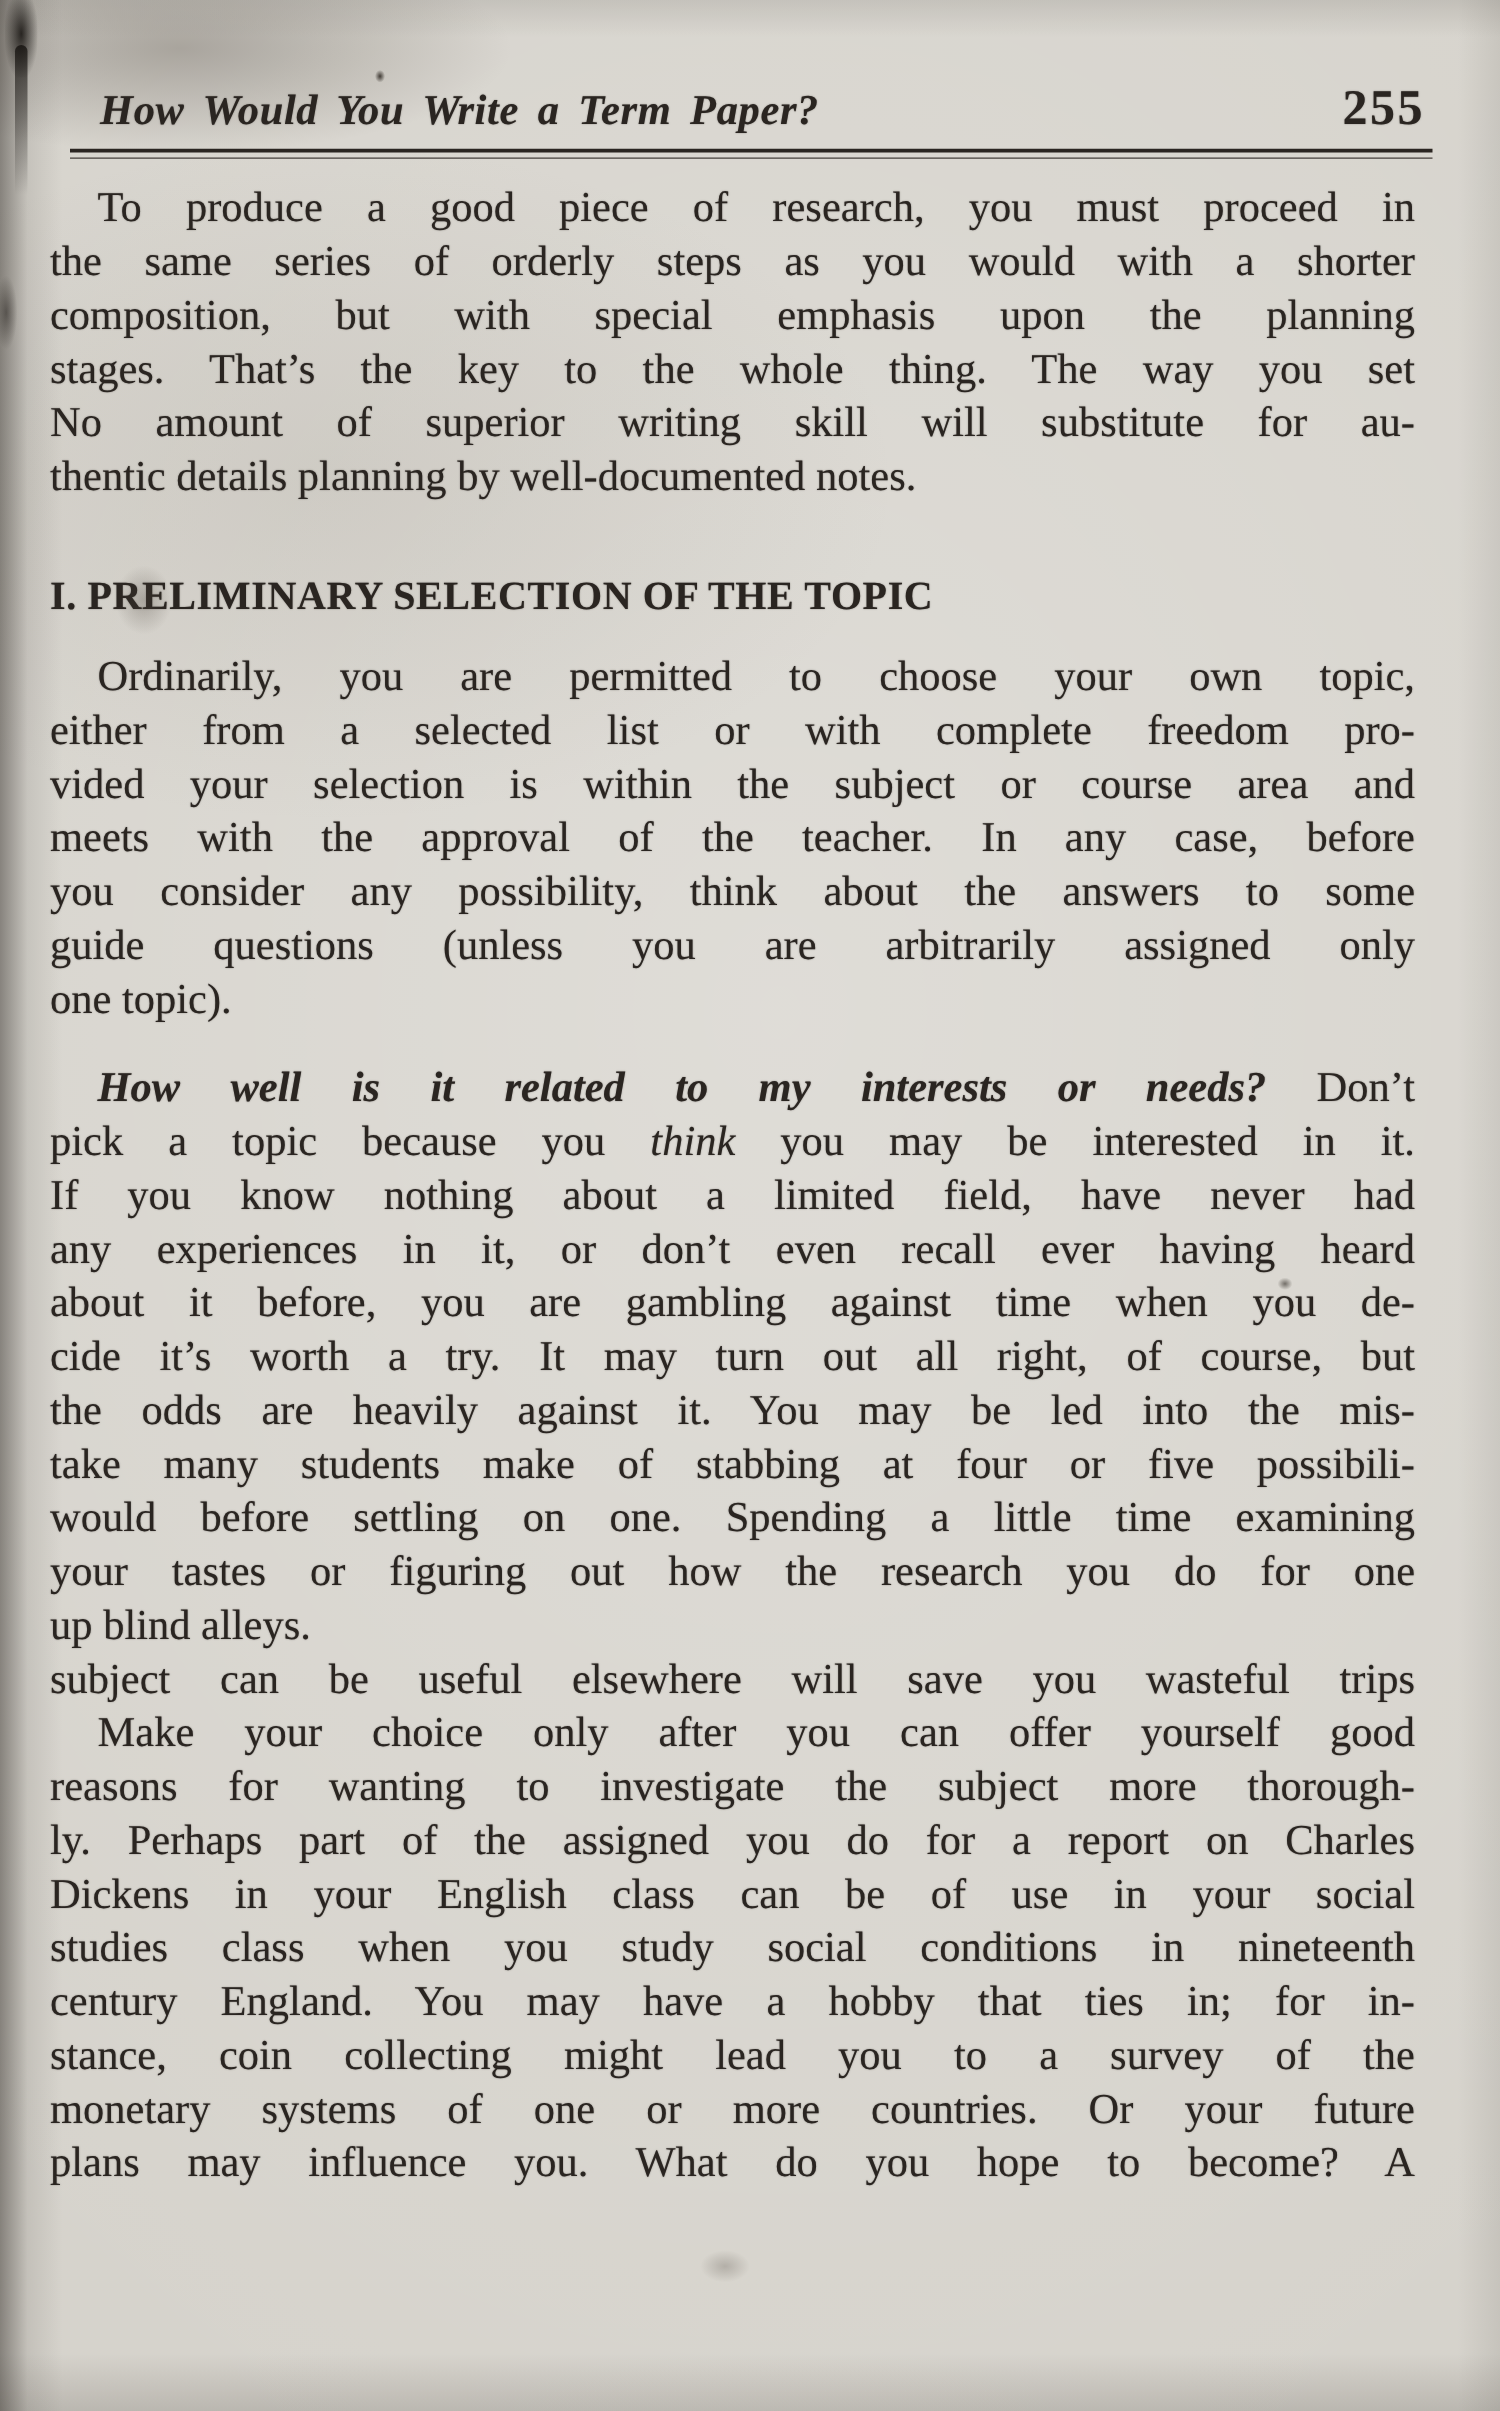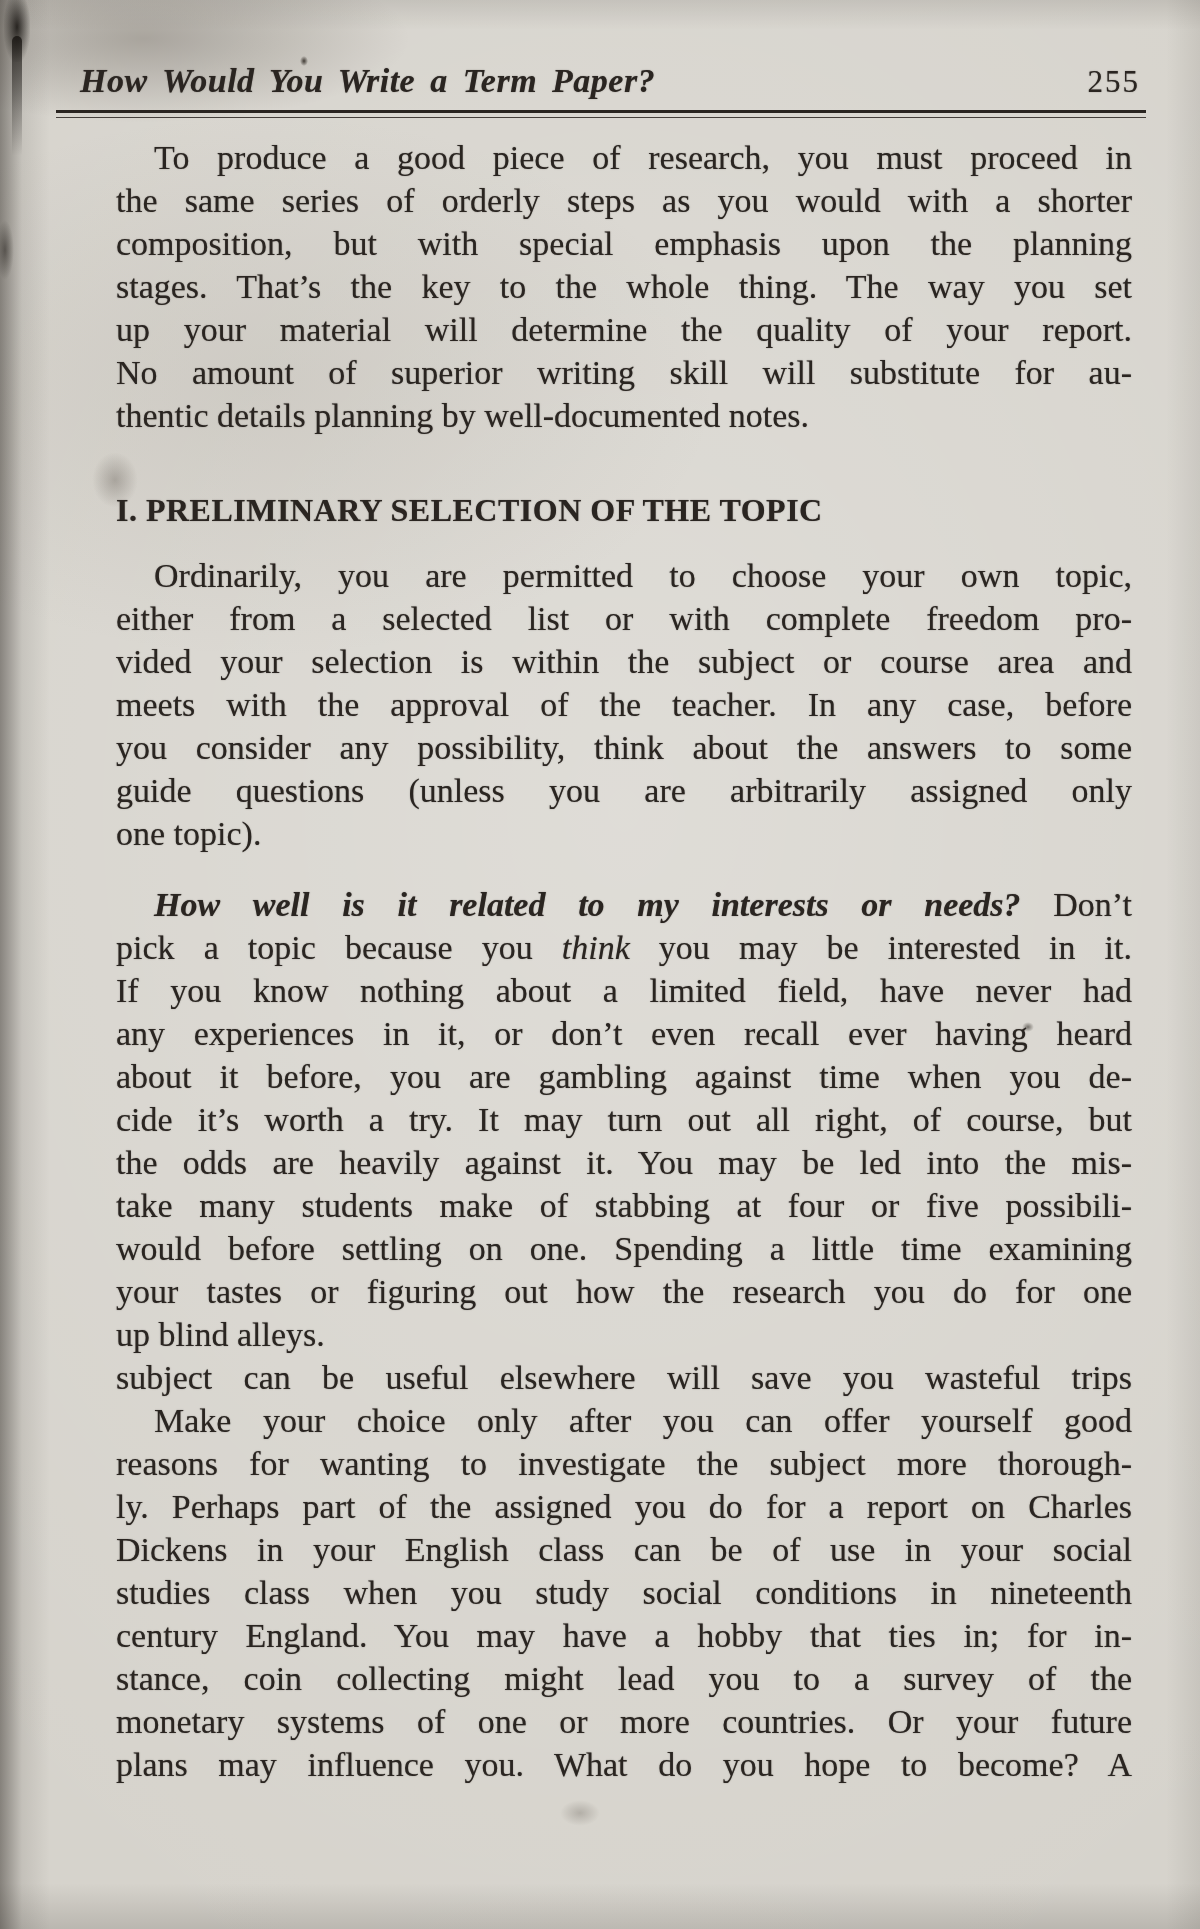--- a/index.html
+++ b/index.html
@@ -34,34 +34,34 @@
   .running-title {
     font-style: italic;
     font-weight: 700;
     font-size: 34px;
     letter-spacing: 0.5px;
     word-spacing: 6px;
     white-space: nowrap;
     font-family: Liberation Serif, serif;
   }
   .page-number {
-    font-weight: 400;
-    font-size: 31px;
+    font-weight: 700;
+    font-size: 40px;
     letter-spacing: 2px;
   }
   .rule {
     margin: 10px 54px 0 56px;
     height: 4px;
     border-top: 3px solid #2a2521;
     border-bottom: 1px solid rgba(42,37,33,0.85);
   }
 
   
   .body-text {
-    padding: 18px 68px 0 116px;
+    padding: 18px 68px 0 40px;
     font-size: 34px;
     line-height: 43px;
   }
   .para { margin: 0; }
   .para + .para { margin-top: 28px; }
   .body-text > .para:last-child { margin-top: 0; }
   .indent .line:first-child { text-indent: 38px; }
   .line {
     text-align: justify;
     text-align-last: justify;
@@ -133,21 +133,20 @@
   </header>
 
   <div class="rule"></div>
 
   <main class="body-text ink">
       <div class="para indent">
         <div class="line"><span class="s-n">To produce a good piece of research, you must proceed in</span></div>
         <div class="line"><span class="s-n">the same series of orderly steps as you would with a shorter</span></div>
         <div class="line"><span class="s-n">composition, but with special emphasis upon the planning</span></div>
         <div class="line"><span class="s-n">stages. That’s the key to the whole thing. The way you set</span></div>
-        <div class="line"><span class="s-n">up your material will determine the quality of your report.</span></div>
         <div class="line"><span class="s-n">No amount of superior writing skill will substitute for au-</span></div>
         <div class="line flush"><span class="s-n">thentic details planning by well-documented notes.</span></div>
       </div>
       <div class="h2">I. PRELIMINARY SELECTION OF THE TOPIC</div>
       <div class="para indent">
         <div class="line"><span class="s-n">Ordinarily, you are permitted to choose your own topic,</span></div>
         <div class="line"><span class="s-n">either from a selected list or with complete freedom pro-</span></div>
         <div class="line"><span class="s-n">vided your selection is within the subject or course area and</span></div>
         <div class="line"><span class="s-n">meets with the approval of the teacher. In any case, before</span></div>
         <div class="line"><span class="s-n">you consider any possibility, think about the answers to some</span></div>

